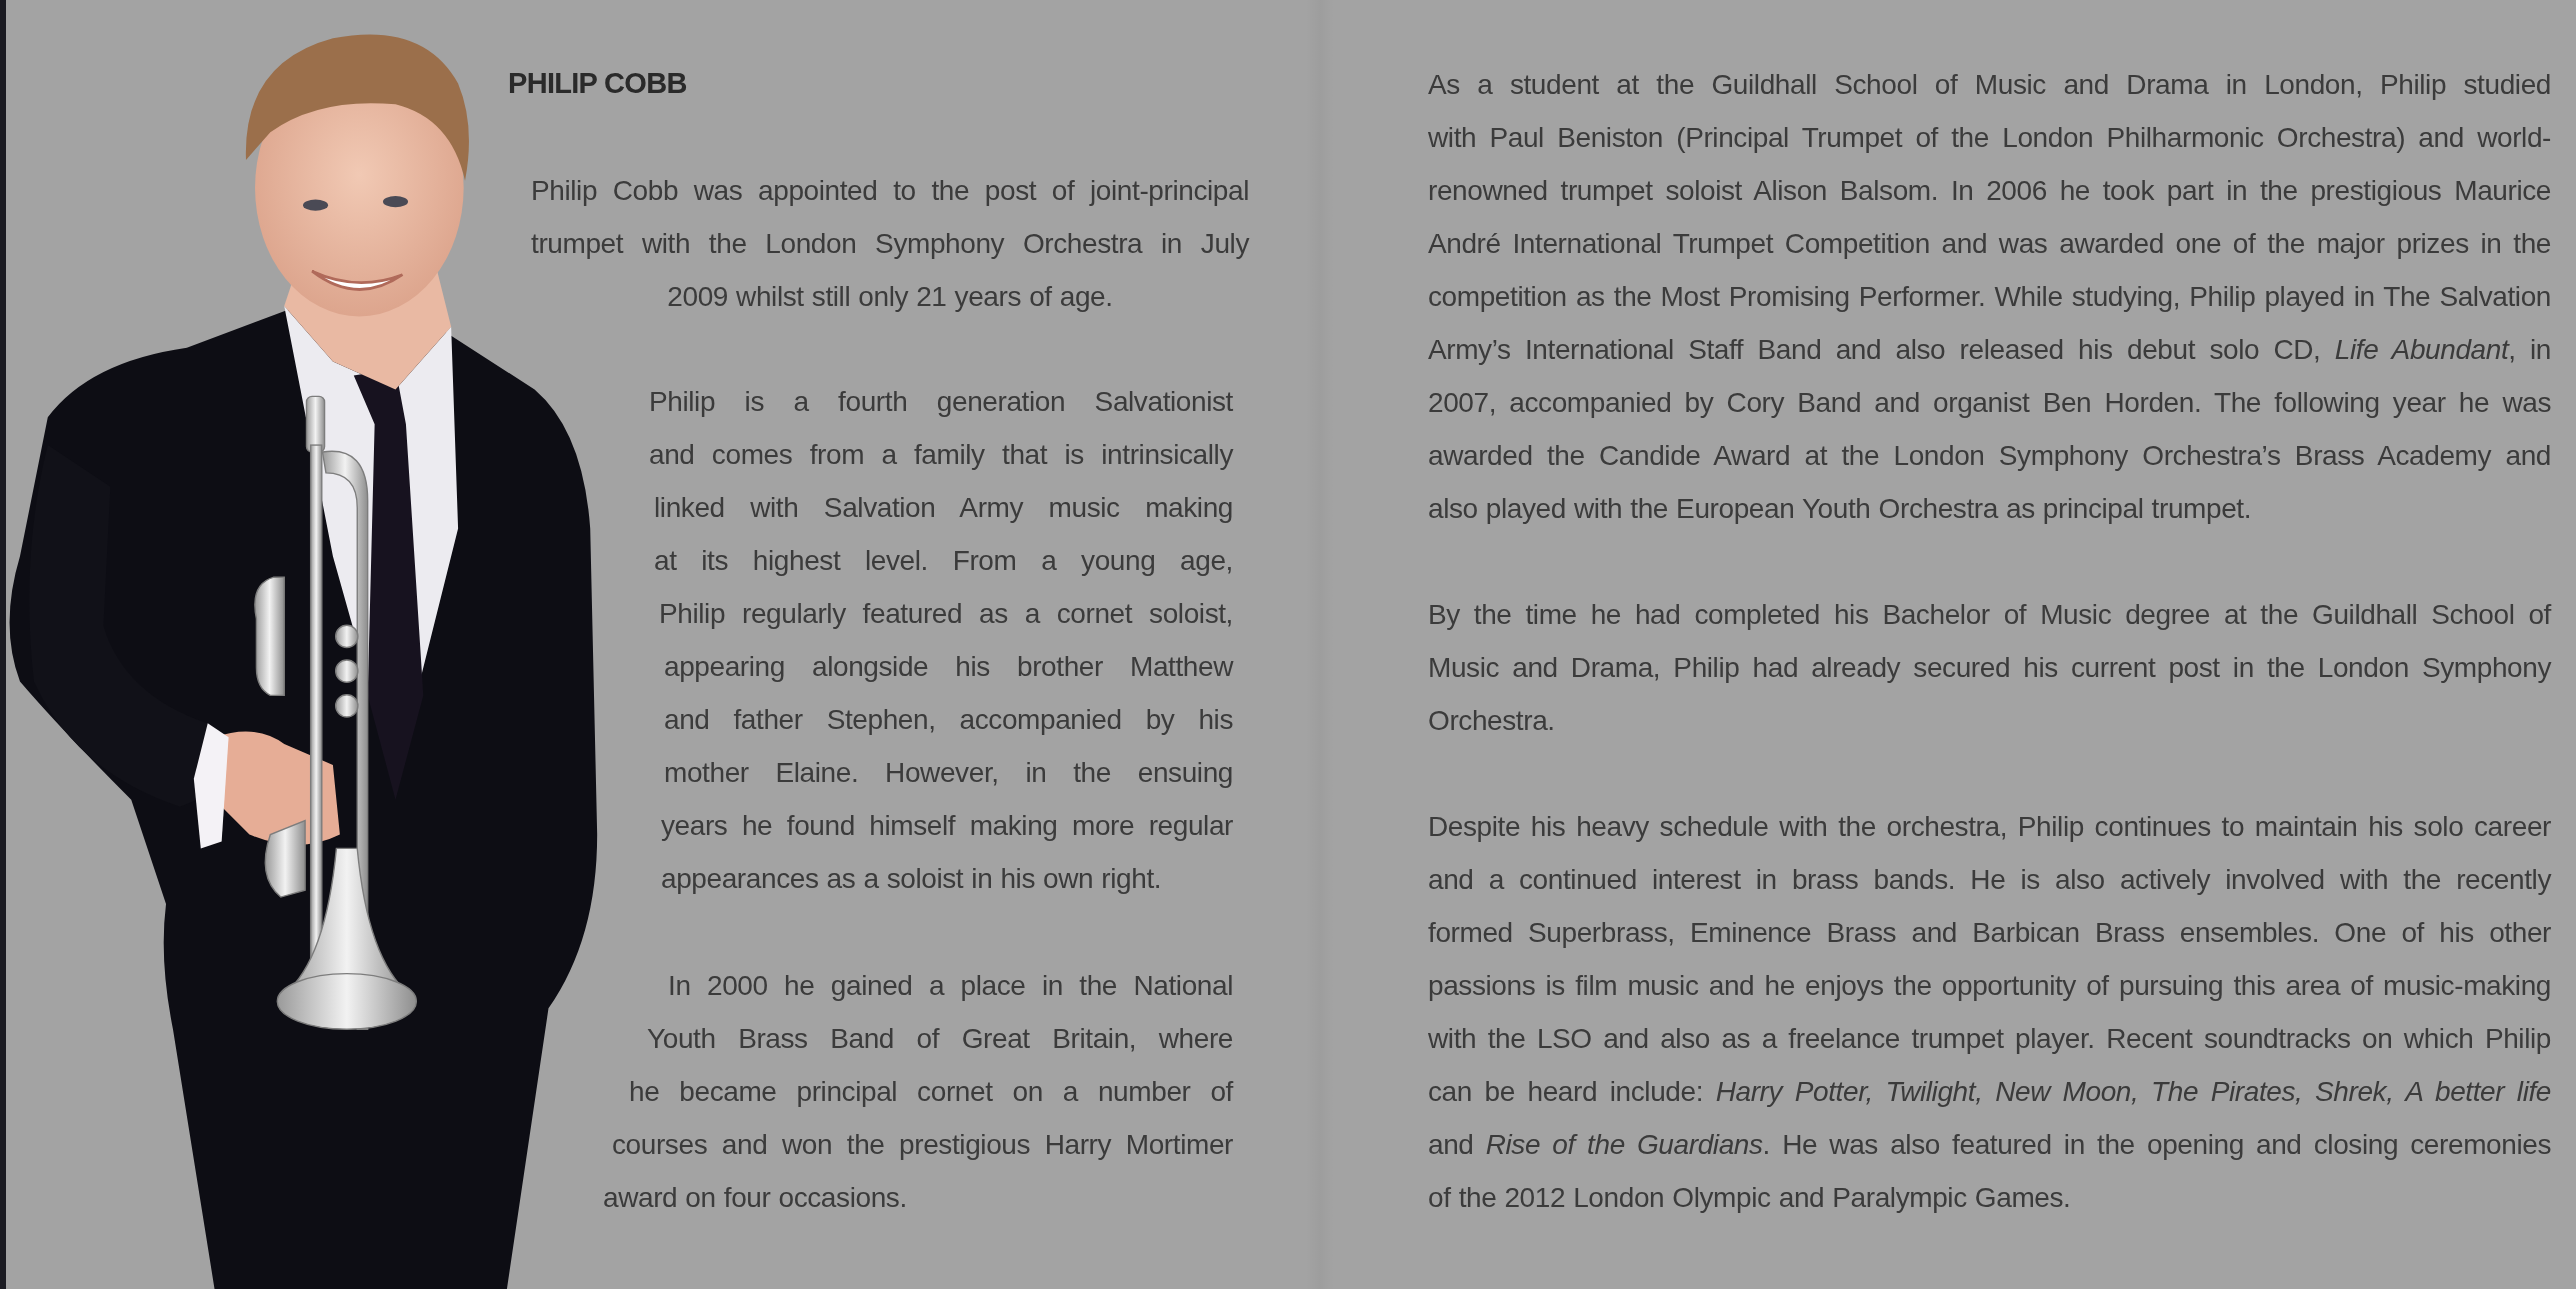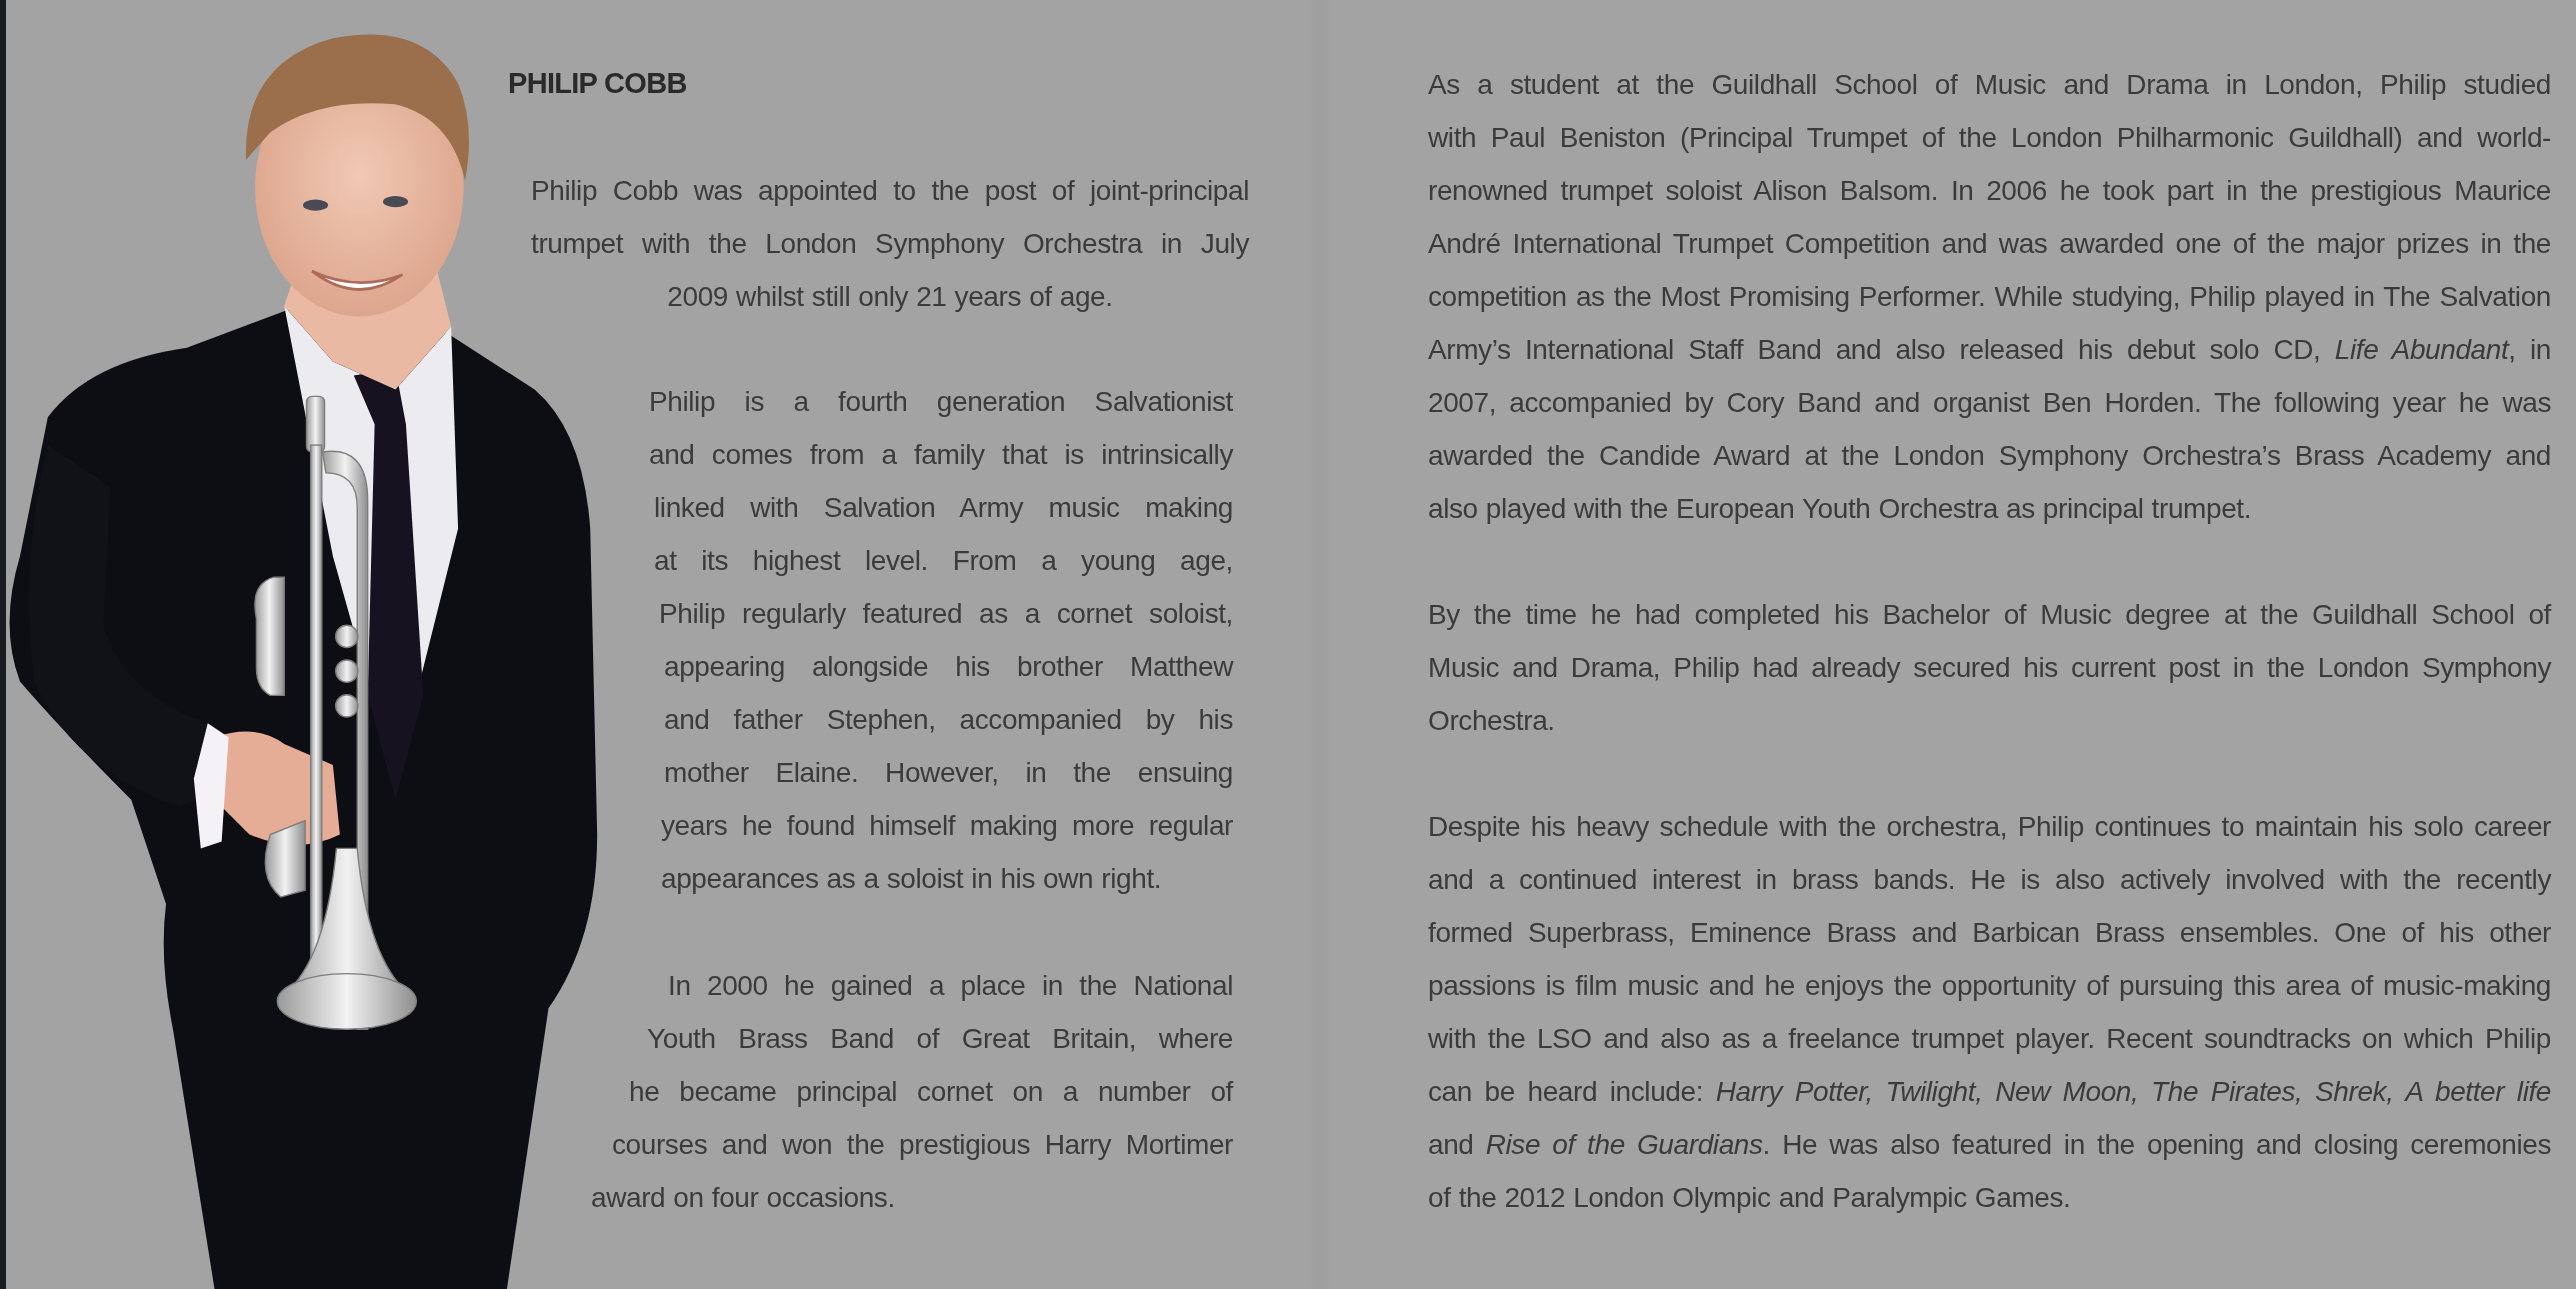--- a/index.html
+++ b/index.html
@@ -24,21 +24,21 @@
   .p { position: absolute; font-size: 28px; line-height: 53px; margin: 0; color: #3b3b3b;
        letter-spacing: -0.4px; word-spacing: 0.7px; }
   .line { display: block; white-space: nowrap; }
   .lp1 { left: 515px; top: 164px; width: 718px; text-align: center; margin-left: 16px; }
   .lp1 .line:not(:last-child) { text-align: justify; text-align-last: justify; }
   .lp2 { left: 626px; top: 375px; width: 607px; text-align: right; }
   .lp2 .line { text-align: justify; text-align-last: justify; margin-left: auto; }
   .lp2 .line:last-child { text-align-last: right; }
   .lp3 { left: 591px; top: 959px; width: 642px; text-align: left; }
   .lp3 .line { text-align-last: justify; margin-left: auto; }
-  .lp3 .line:last-child { text-align-last: left; margin-left: 0; }
+  .lp3 .line:last-child { text-align-last: left; margin-left: 12px; }
 
   .rp { left: 1404px; width: 1147px; }
   .rp .line { text-align: justify; text-align-last: justify; margin-left: 24px; }
   .rp .line.last { text-align-last: left; }
   .rp1 { top: 58px; }
   .rp2 { top: 588px; }
   .rp3 { top: 800px; }
   em { font-style: italic; }
 </style>
 </head>
@@ -122,21 +122,21 @@
   <p class="p lp3">
     <span class="line" style="width:565px">In 2000 he gained a place in the National</span>
     <span class="line" style="width:586px">Youth Brass Band of Great Britain, where</span>
     <span class="line" style="width:604px">he became principal cornet on a number of</span>
     <span class="line" style="width:621px">courses and won the prestigious Harry Mortimer</span>
     <span class="line">award on four occasions.</span>
   </p>
 
   <p class="p rp rp1">
     <span class="line">As a student at the Guildhall School of Music and Drama in London, Philip studied</span>
-    <span class="line">with Paul Beniston (Principal Trumpet of the London Philharmonic Guildhall) and world-</span>
+    <span class="line">with Paul Beniston (Principal Trumpet of the London Philharmonic Orchestra) and world-</span>
     <span class="line">renowned trumpet soloist Alison Balsom. In 2006 he took part in the prestigious Maurice</span>
     <span class="line">André International Trumpet Competition and was awarded one of the major prizes in the</span>
     <span class="line">competition as the Most Promising Performer. While studying, Philip played in The Salvation</span>
     <span class="line"><span>Army’s International Staff Band and also released his debut solo CD, </span><em>Life Abundant</em><span>, in</span></span>
     <span class="line">2007, accompanied by Cory Band and organist Ben Horden. The following year he was</span>
     <span class="line">awarded the Candide Award at the London Symphony Orchestra’s Brass Academy and</span>
     <span class="line last">also played with the European Youth Orchestra as principal trumpet.</span>
   </p>
 
   <p class="p rp rp2">

